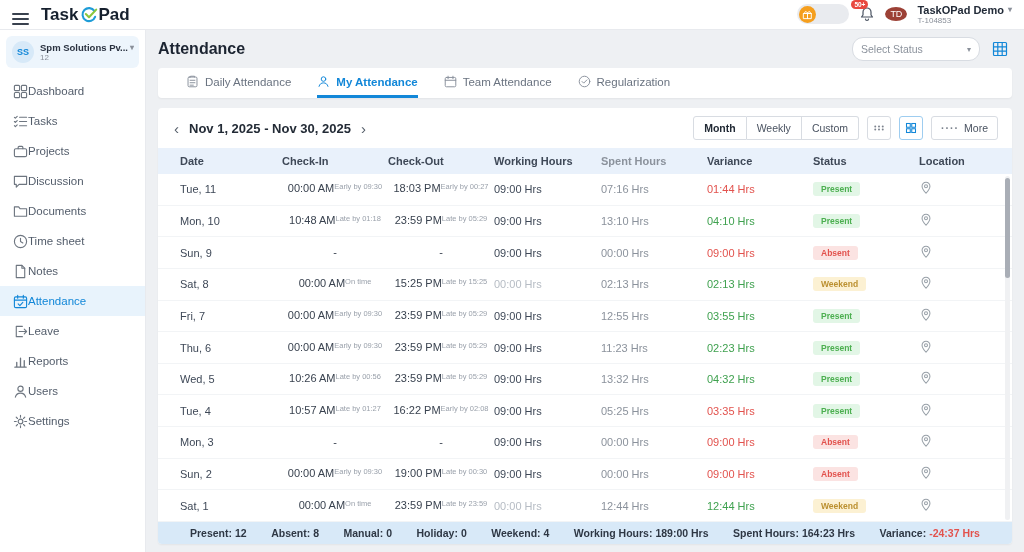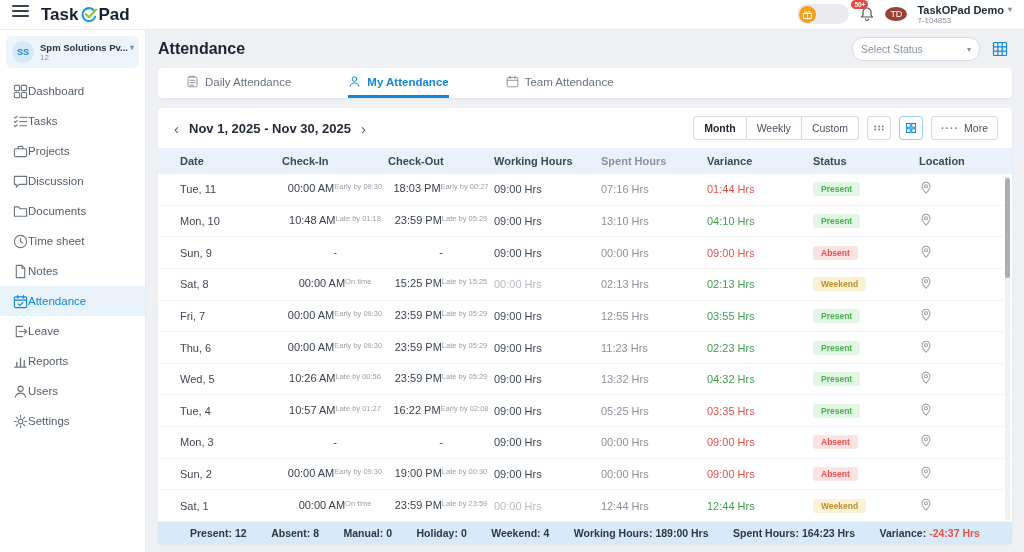--- a/index.html
+++ b/index.html
@@ -3,21 +3,21 @@
 <meta charset="utf-8">
 <style>
   * { box-sizing: border-box; margin: 0; padding: 0; }
   html,body { width:1024px; height:552px; overflow:hidden; }
   body { font-family:"Liberation Sans", sans-serif; background:#eef0f3; color:#3c4452; }
   button { font-family:inherit; }
 
   
   .topbar { height:30px; background:#fff; border-bottom:1px solid #e8eaee;
             display:flex; align-items:center; justify-content:space-between; padding:0 12px; }
-  .tb-left { display:flex; align-items:flex-start; gap:12px; }
+  .tb-left { display:flex; align-items:flex-end; gap:12px; }
   .hamburger { width:17px; display:flex; flex-direction:column; gap:3px; background:none; border:none; cursor:pointer; }
   .hamburger span { height:2px; background:#39414e; border-radius:1px; }
   .logo { display:flex; align-items:center; font-weight:bold; font-size:17px; color:#16202e; }
   .logo-mark { margin:0 1px; }
   .tb-right { display:flex; align-items:center; gap:10px; }
   .promo-pill { width:52px; height:20px; background:#e9ebef; border-radius:10px; display:flex; align-items:center; padding-left:2px; cursor:pointer; }
   .promo-circle { width:17px; height:17px; border-radius:50%; background:#f59f1e; display:flex; align-items:center; justify-content:center; }
   .bell-wrap { position:relative; cursor:pointer; display:flex; }
   .bell-badge { position:absolute; top:-6px; left:-8px; background:#e8483f; color:#fff; font-size:6.5px;
                 font-weight:bold; padding:1px 3px; border-radius:6px; }
@@ -43,21 +43,21 @@
 
   .main { flex:1; display:flex; flex-direction:column; padding:0 12px; overflow:hidden; }
   .page-head { height:38px; display:flex; align-items:center; justify-content:space-between; }
   .page-title { font-size:16px; font-weight:bold; color:#1c2431; }
   .head-controls { display:flex; align-items:center; gap:8px; }
   .select { width:128px; height:24px; border:1px solid #d8dce2; border-radius:11px; background:#fff;
             display:flex; align-items:center; justify-content:space-between; padding:0 8px; font-size:10.5px; color:#8b929c; cursor:pointer; }
   .grid-btn { width:24px; height:24px; border:none; background:transparent; display:flex; align-items:center; justify-content:center; cursor:pointer; color:#1287d8; }
 
   
-  .tabs-card { height:30px; background:#fff; border-radius:4px; display:flex; align-items:stretch; gap:57px;
+  .tabs-card { height:30px; background:#fff; border-radius:4px; display:flex; align-items:stretch; gap:26px;
                padding:0 28px; margin-bottom:10px; box-shadow:0 1px 2px rgba(0,0,0,.05); }
   .tab { display:flex; align-items:center; gap:6px; font-size:11.5px; color:#6a7380; border-bottom:3px solid transparent; cursor:pointer; }
   .tab svg { color:#8a919c; }
   .tab.active { color:#1287d8; border-bottom-color:#1287d8; font-weight:bold; }
   .tab.active svg { color:#1287d8; }
 
   
   .table-card { flex:1; background:#fff; border-radius:4px; display:flex; flex-direction:column;
                 margin-bottom:8px; position:relative; box-shadow:0 1px 2px rgba(0,0,0,.05); overflow:hidden; }
   .toolbar { height:40px; display:flex; align-items:center; justify-content:space-between; padding:0 14px; }
@@ -286,20 +286,27 @@
             <path d="M2.5 14c.8-3 2.8-4.3 5.5-4.3s4.7 1.3 5.5 4.3"></path>
           </svg>
         <span>My Attendance</span>
       </div>
       <div class="tab">
         <svg width="13" height="13" viewBox="0 0 16 16" fill="none" stroke="currentColor" stroke-width="1.2" stroke-linecap="round" stroke-linejoin="round">
             <rect x="1.5" y="3" width="13" height="11.5" rx="1.5"></rect>
             <path d="M1.5 6.5h13M5 1.5v3M11 1.5v3"></path>
           </svg>
         <span>Team Attendance</span>
+      </div>
+      <div class="tab">
+        <svg width="13" height="13" viewBox="0 0 16 16" fill="none" stroke="currentColor" stroke-width="1.2" stroke-linecap="round" stroke-linejoin="round">
+            <circle cx="8" cy="8" r="6.5"></circle>
+            <path d="M5 8l2 2 4-4"></path>
+          </svg>
+        <span>Regularization</span>
       </div>
     </div>
 
     <div class="table-card">
       <div class="toolbar">
         <div class="date-nav">
           <button class="chev">‹</button>
           <span>Nov 1, 2025 - Nov 30, 2025</span>
           <button class="chev">›</button>
         </div>

